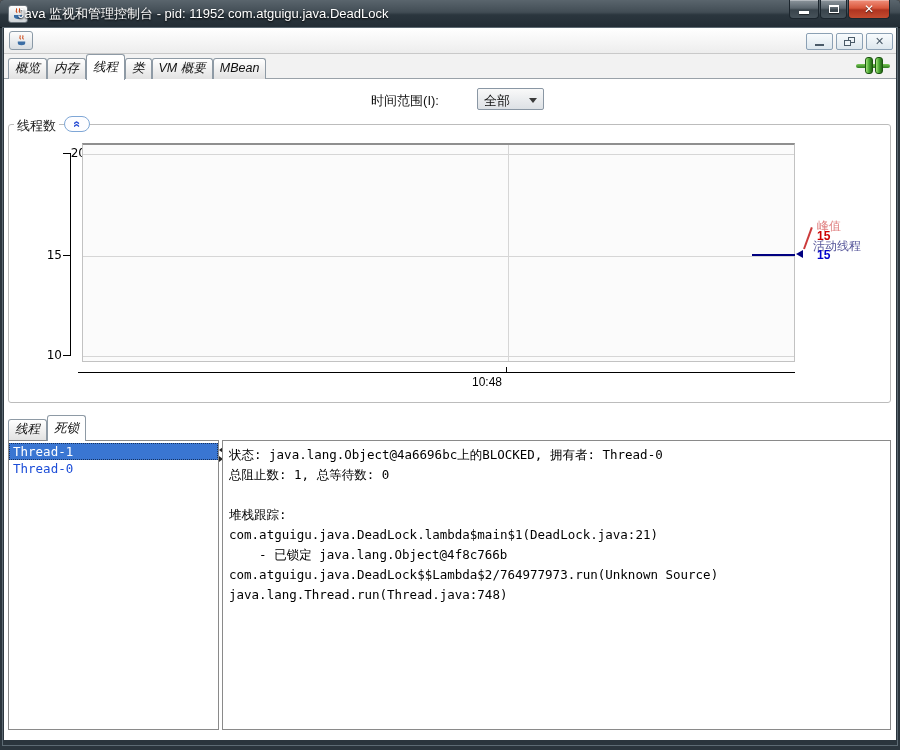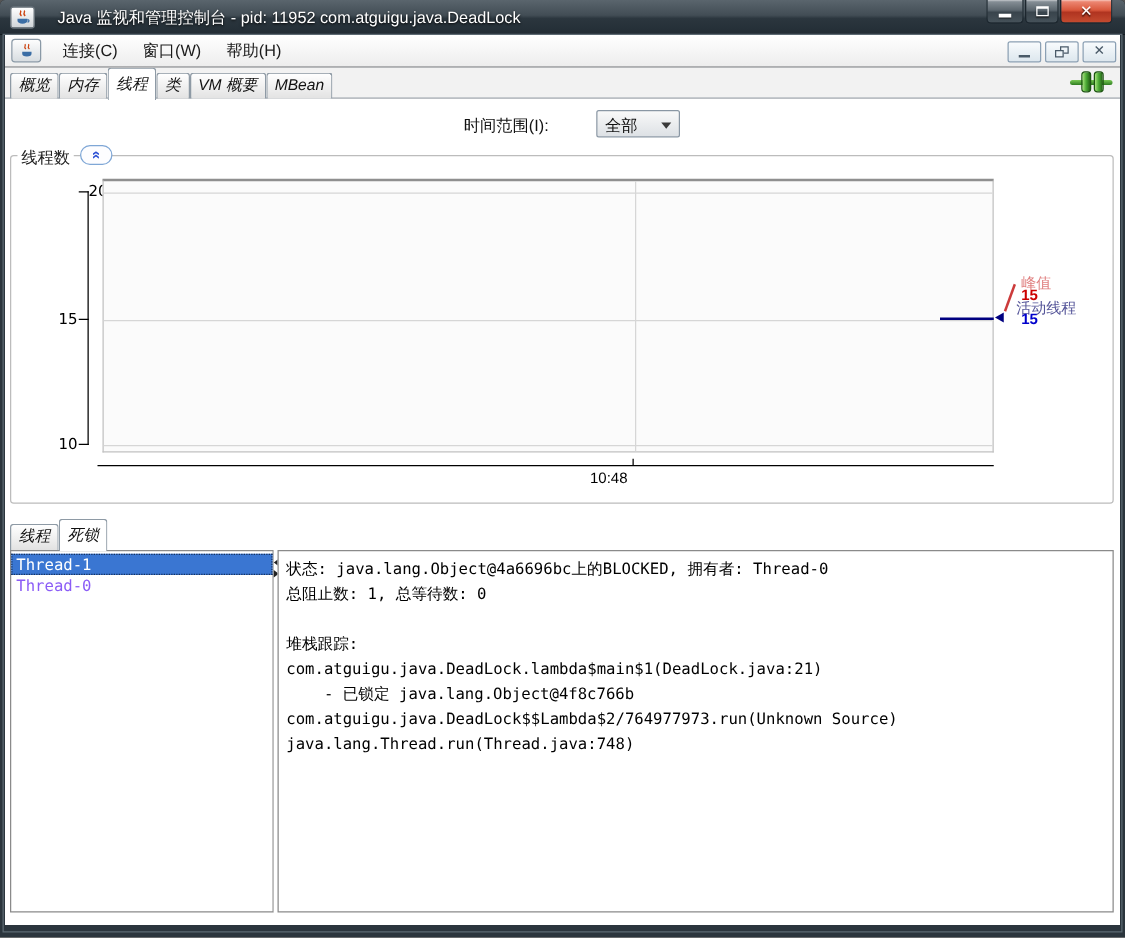--- a/index.html
+++ b/index.html
@@ -17,21 +17,21 @@
     background:linear-gradient(#5a656d 0%,#424d55 45%,#2b363e 55%,#232d35 100%);
     border-bottom:1px solid #121a20;border-radius:4px 4px 0 0;
   }
   .title-icon-btn{
     position:absolute;left:8px;top:5px;width:20px;height:18px;
     background:linear-gradient(#ffffff,#cfd4d8);
     border:1px solid #6a747c;border-radius:3px;
     display:flex;align-items:center;justify-content:center;
   }
   .title-text{
-    position:absolute;left:46px;top:0;height:28px;line-height:28px;
+    position:absolute;left:18px;top:0;height:28px;line-height:28px;
     color:#ffffff;font-size:13px;text-shadow:0 1px 2px #000;white-space:nowrap;text-align:center;
   }
   .win-btn{
     position:absolute;top:0;height:19px;
     border:1px solid #1c262e;border-top:none;border-radius:0 0 4px 4px;
     display:flex;align-items:center;justify-content:center;
     box-shadow:inset 0 1px 0 rgba(255,255,255,.35);
     cursor:default;
   }
   .win-btn.minmax{background:linear-gradient(#8d969d 0%,#5b666e 45%,#39444c 55%,#46525a 100%);}
@@ -110,21 +110,21 @@
   .dataline{position:absolute;left:752px;top:254px;width:43px;height:2px;}
   .xaxis{position:absolute;left:78px;top:372px;width:717px;height:1px;background:#000;}
   .xtick{position:absolute;left:506px;top:367px;width:1px;height:5px;background:#000;}
   .xlab{position:absolute;left:472px;top:375px;width:70px;text-align:left;font-size:12px;color:#000;}
   .marker-left{position:absolute;left:796px;top:250px;width:0;height:0;border-top:4px solid transparent;border-bottom:4px solid transparent;border-right:7px solid #000080;}
   .peakline{position:absolute;left:804px;top:248px;width:23px;height:2px;background:#cc3b3b;transform:rotate(-70deg);transform-origin:0 50%;}
   .legend-txt{position:absolute;font-size:12px;white-space:nowrap;}
   
   .btabs{position:absolute;left:8px;top:415px;height:25px;display:flex;align-items:flex-end;}
   .list-panel{position:absolute;left:8px;top:440px;width:211px;height:290px;background:#fff;border:1px solid #8a8a8a;padding-top:2px;}
-  .list-item{height:17px;line-height:17px;padding-left:4px;font-family:"DejaVu Sans Mono","Liberation Mono",monospace;font-size:12.5px;color:#8b5cf6;cursor:default;white-space:nowrap;}
+  .list-item{height:17px;line-height:17px;padding-left:4px;font-family:"DejaVu Sans Mono","Liberation Mono",monospace;font-size:12.5px;color:#1d4ed8;cursor:default;white-space:nowrap;}
   .list-item.selected{background:#3a76d2;color:#fff;outline:1px dotted #16325e;outline-offset:-1px;}
   .split-divider{position:absolute;left:219px;top:440px;width:4px;height:290px;background:#ffffff;cursor:col-resize;}
   .split-arrow{position:absolute;width:0;height:0;cursor:pointer;}
   .split-left{left:219px;top:447px;border-top:3px solid transparent;border-bottom:3px solid transparent;border-right:4px solid #222;}
   .split-right{left:219px;top:456px;border-top:3px solid transparent;border-bottom:3px solid transparent;border-left:4px solid #222;}
   .detail-panel{
     position:absolute;left:222px;top:440px;width:669px;height:290px;
     background:#fff;border:1px solid #8a8a8a;
     padding:4px 0 0 6px;overflow:hidden;
   }
@@ -159,25 +159,20 @@
       </div>
   </div>
 
   <div class="menubar">
     <div class="menu-icon-btn">
       <svg width="13" height="13" viewBox="0 0 14 14">
         <path d="M3 8 h8 v1.6 a4 2.4 0 0 1 -8 0 z" fill="#3b6ea5"></path>
         <path d="M5.2 1.5 c1.8 1.2 -1.8 2 1 4.2 M8.2 1.5 c1.8 1.2 -1.8 2 1 4.2" stroke="#cc4411" fill="none" stroke-width="1.1"></path>
       </svg>
     </div>
-    <div class="menu-items">
-      <span class="menu-item">连接(C)</span>
-      <span class="menu-item">窗口(W)</span>
-      <span class="menu-item">帮助(H)</span>
-    </div>
     <div class="mdi-btn" style="left:802px;">
         <span class="mdi-min"></span>
       </div>
     <div class="mdi-btn" style="left:832px;">
       <span class="mdi-restore">
           <span class="sq-back"></span>
           <span class="sq-front"></span>
         </span>
     </div>
     <div class="mdi-btn" style="left:862px;">

